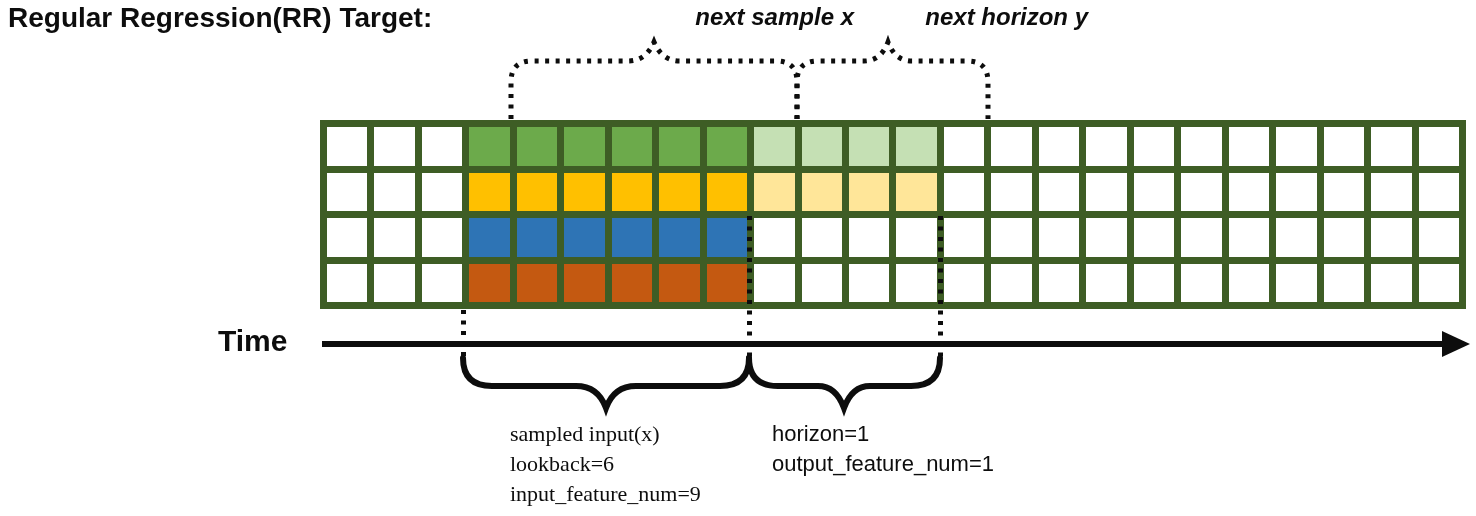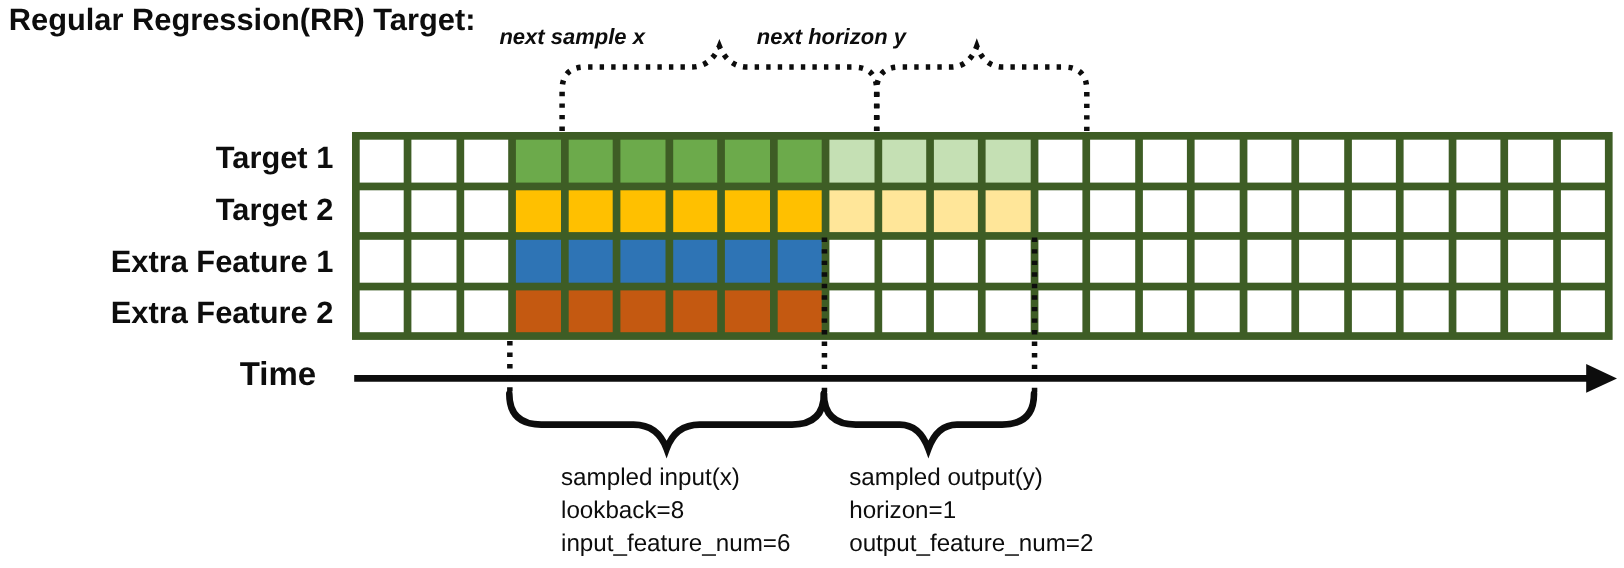--- a/index.html
+++ b/index.html
@@ -30,49 +30,43 @@
     grid-template-columns:repeat(24,1fr);
     grid-template-rows:repeat(4,1fr);
     gap:7px;padding:7px;
   }
   .grid .cell{width:100%;height:100%;}
   .time-label{
     position:absolute;left:218px;top:324px;
     font-size:30px;font-weight:bold;
   }
   .ns-label{
-    position:absolute;top:3px;width:400px;text-align:left;
-    font-size:20px;font-weight:bold;font-style:italic;margin-top:20px;
+    position:absolute;top:3px;width:400px;text-align:right;
+    font-size:24px;font-weight:bold;font-style:italic;
   }
   .ns-x{left:454px;}
   .ns-y{left:688px;}
   .caption{
     position:absolute;top:419px;
     font-size:22px;line-height:30px;font-weight:normal;white-space:nowrap;
   }
-  .cap-in{left:510px;}
+  .cap-in{left:510px;font-family:Liberation Serif, serif;}
   .cap-out{left:772px;}
   svg.overlay{position:absolute;left:0;top:0;pointer-events:none;}
 </style>
 </head>
 <body>
 
 <div class="canvas">
 
   <div class="title">Regular Regression(RR) Target:</div>
 
   <div class="ns-label ns-x">next sample x</div>
   <div class="ns-label ns-y">next horizon y</div>
 
-  <div class="row-labels">
-      <div class="rl">Target 1</div>
-      <div class="rl">Target 2</div>
-      <div class="rl">Extra Feature 1</div>
-      <div class="rl">Extra Feature 2</div>
-    </div>
 
   <div class="grid" id="grid" style="background: rgb(62, 93, 37);">
       <div class="cell" style="background: rgb(255, 255, 255);"></div>
       <div class="cell" style="background: rgb(255, 255, 255);"></div>
       <div class="cell" style="background: rgb(255, 255, 255);"></div>
       <div class="cell" style="background: rgb(108, 170, 75);"></div>
       <div class="cell" style="background: rgb(108, 170, 75);"></div>
       <div class="cell" style="background: rgb(108, 170, 75);"></div>
       <div class="cell" style="background: rgb(108, 170, 75);"></div>
       <div class="cell" style="background: rgb(108, 170, 75);"></div>
@@ -183,23 +177,22 @@
 
     <path d="M 797 119 L 797 82 Q 797 61 818 61 L 864 61 Q 881 61 888 42 Q 895 61 912 61 L 967 61 Q 988 61 988 82 L 988 119" fill="none" stroke="#0d0d0d" stroke-width="5" stroke-dasharray="4 6.5"></path>
 
     <path d="M 463 358 Q 463 386 492 386 L 576 386 Q 598 386 606 408 Q 614 386 636 386 L 720 386 Q 749 386 749 358" fill="none" stroke="#0d0d0d" stroke-width="6" stroke-linecap="round"></path>
 
     <path d="M 749 358 Q 749 386 778 386 L 818 386 Q 836 386 844 408 Q 852 386 870 386 L 911 386 Q 940 386 940 358" fill="none" stroke="#0d0d0d" stroke-width="6" stroke-linecap="round"></path>
   </svg>
 
   <div class="caption cap-in">
     <div>sampled input(x)</div>
-    <div>lookback=8</div>
-    <div>input_feature_num=6</div>
+    <div>lookback=6</div>
+    <div>input_feature_num=9</div>
   </div>
 
   <div class="caption cap-out">
-    <div>sampled output(y)</div>
     <div>horizon=1</div>
-    <div>output_feature_num=2</div>
+    <div>output_feature_num=1</div>
   </div>
 
 </div>
 
 </body></html>

